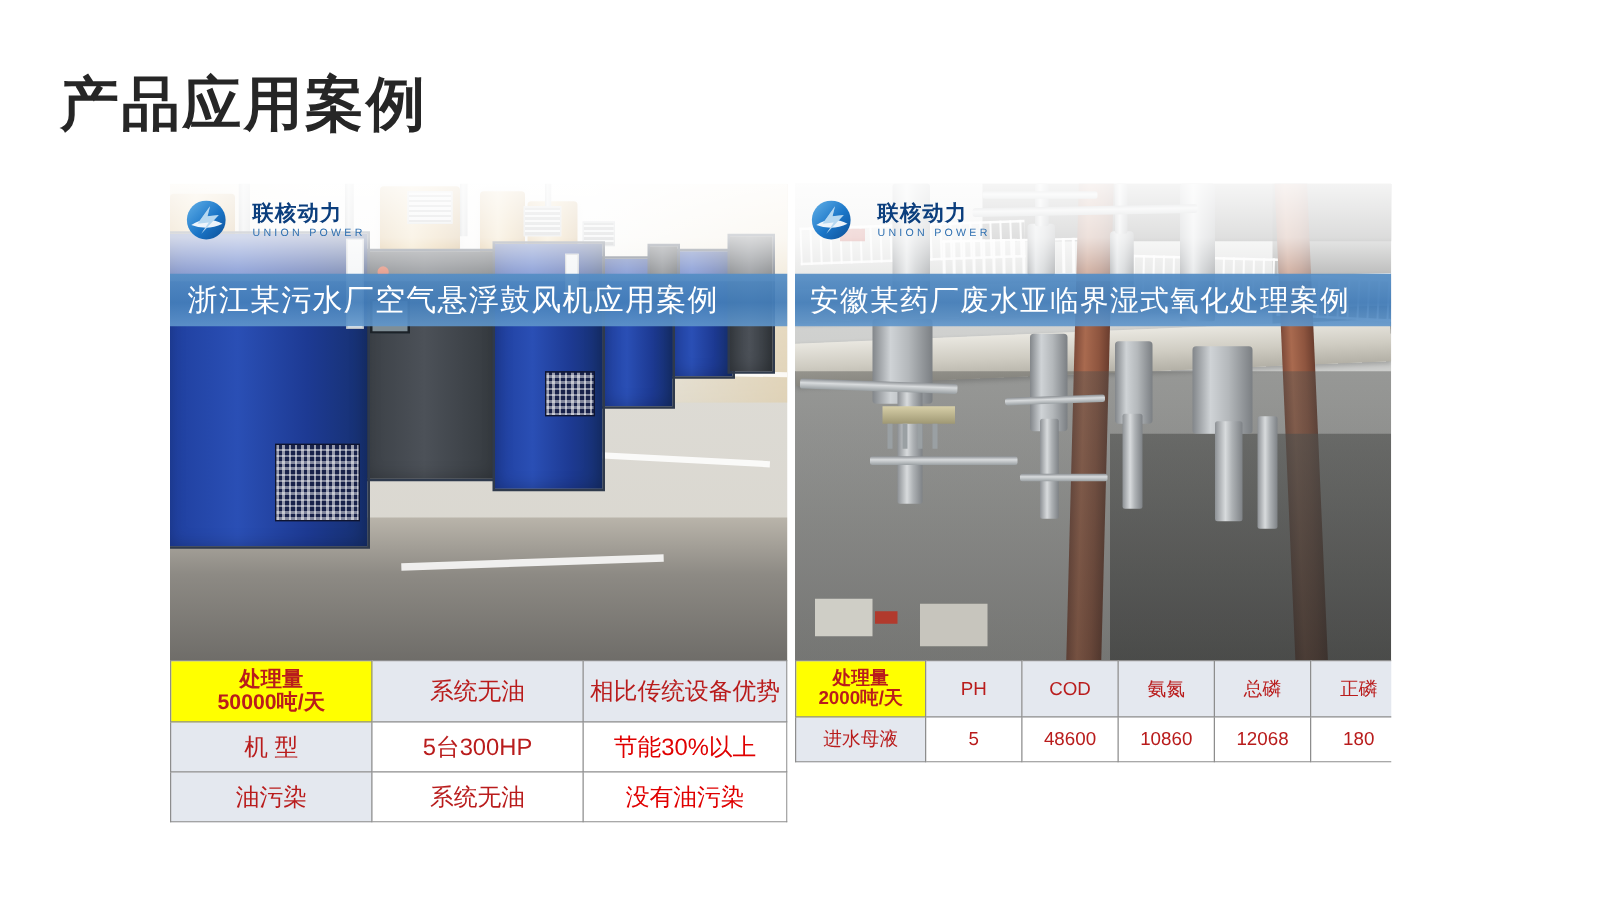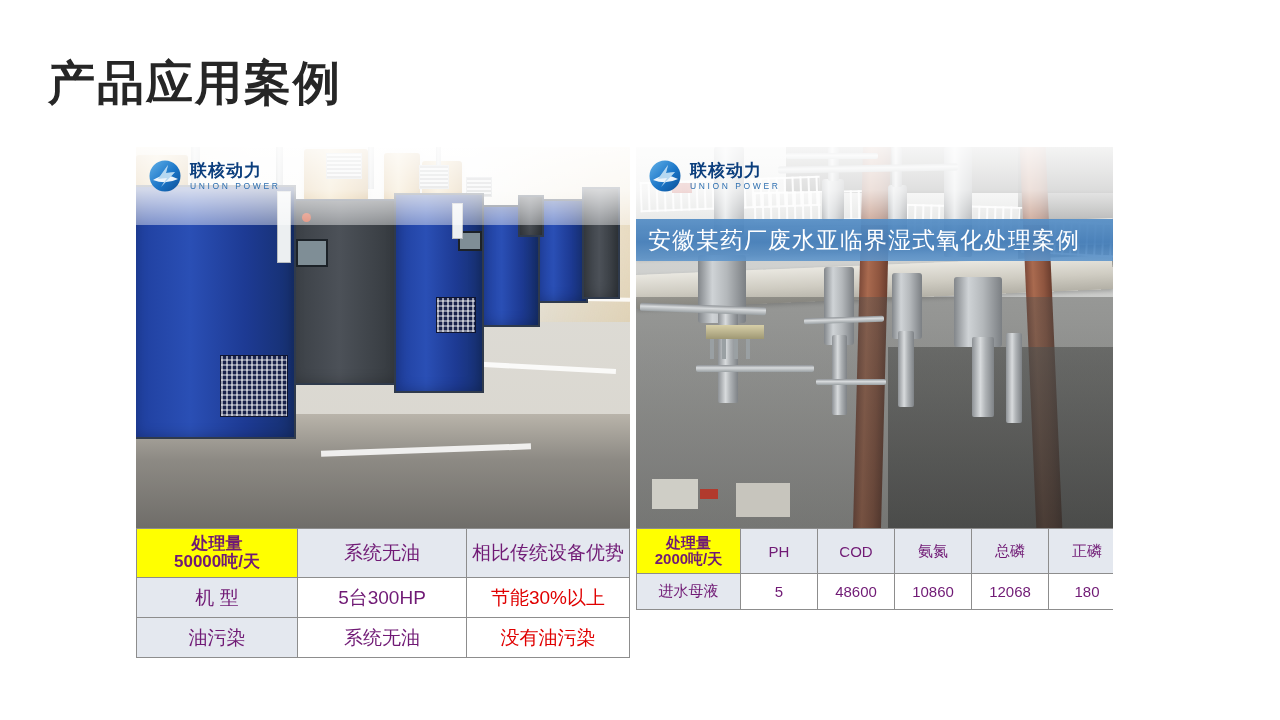--- a/index.html
+++ b/index.html
@@ -145,21 +145,21 @@
   
   .logo {
     position:absolute;
     left:12px; top:12px;
     display:flex; align-items:center;
     z-index: 8;
   }
   .logo-mark {
     width:34px; height:34px; position:relative; flex:none;
   }
-  .logo-text { margin-left:8px; }
+  .logo-text { margin-left:20px; }
   .logo-cn {
     font-size:17px; font-weight:bold; color:#0b3e7d;
     letter-spacing:1px; line-height:1; white-space:nowrap;
   }
   .logo-en {
     font-size:8.5px; color:#2e6fb0; letter-spacing:2.6px;
     margin-top:3px; line-height:1; white-space:nowrap;
   }
 
   
@@ -183,21 +183,21 @@
   
   table.spec {
     border-collapse:collapse;
     width:100%;
     table-layout:fixed;
   }
   table.spec td {
     border:1px solid #8d8d8d;
     text-align:center;
     vertical-align:middle;
-    color:#701a75;
+    color:#b91c1c;
     background:#ffffff;
   }
 
   
   .tbl-left td { height:37px; font-size:19px; }
   .tbl-left .c0 { width:160px; background:#e4e8ef; }
   .tbl-left .c1 { width:166px; }
   .tbl-left .c2 { width:auto;  }
   .tbl-left .head-yellow {
     background:#ffff00; font-weight:bold; font-size:17px;
@@ -295,20 +295,23 @@
           <path d="M20 6 L10 20 L19 19 L13 28 L27 13 L18 14 Z" fill="#ffffff"></path>
           <path d="M20 6 L10 20 L19 19 L13 28 L27 13 L18 14 Z" fill="#2f8fd8" opacity=".35"></path>
         </svg>
       </div>
       <div class="logo-text">
         <div class="logo-cn">联核动力</div>
         <div class="logo-en">UNION POWER</div>
       </div>
     </div>
 
+    <div class="caption-bar">
+      <span class="caption-text">浙江某污水厂空气悬浮鼓风机应用案例</span>
+    </div>
   </div>
 
   <table class="spec tbl-left">
     <tbody>
       <tr>
         <td class="c0 head-yellow">
           <span class="two-line">处理量</span>
           <span class="two-line">50000吨/天</span>
         </td>
         <td class="c1 head-gray">系统无油</td>

